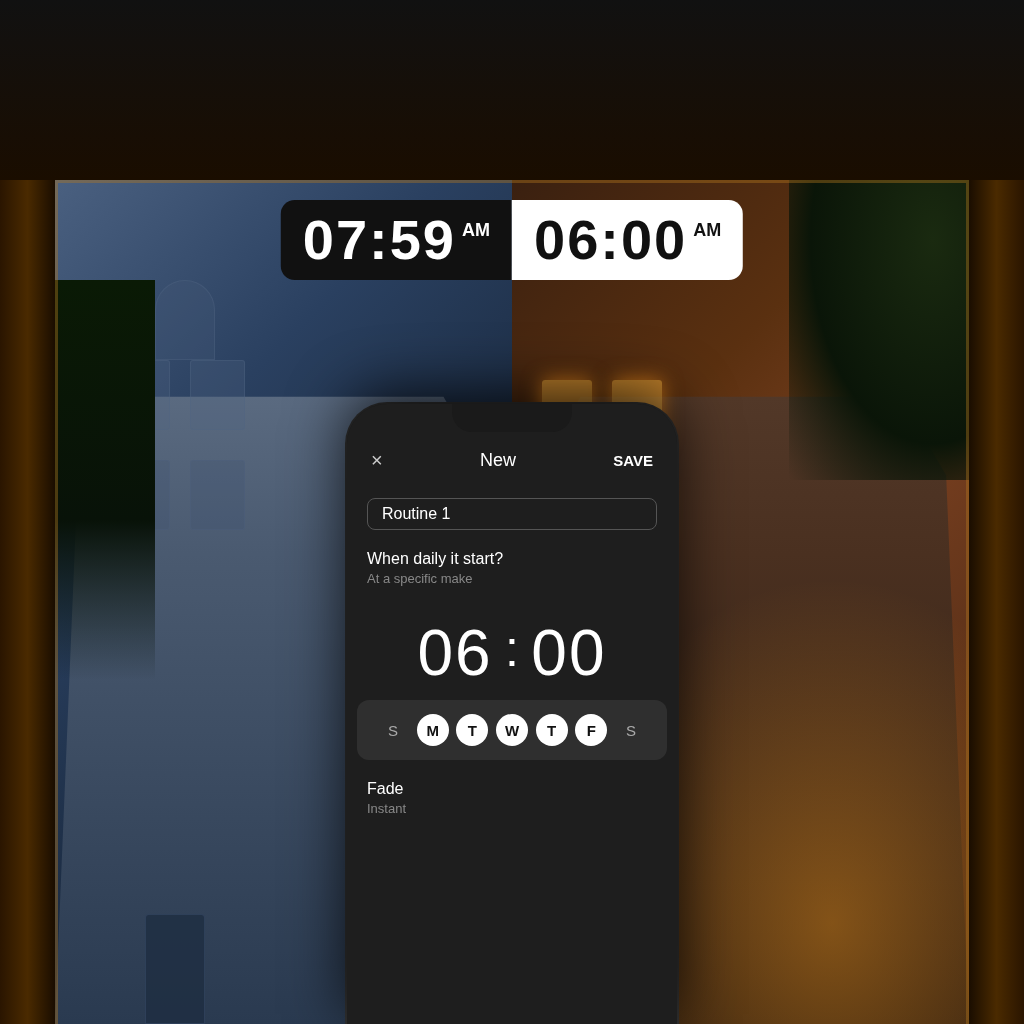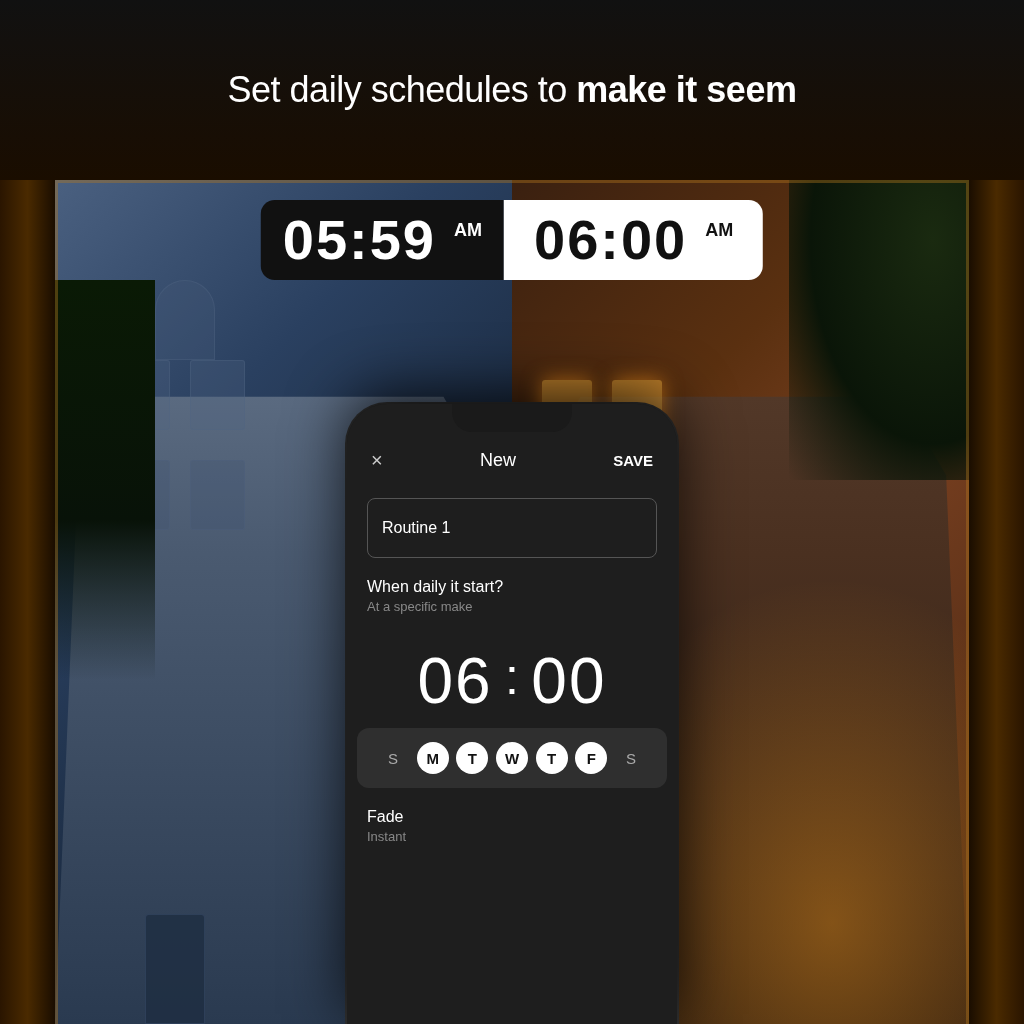--- a/index.html
+++ b/index.html
@@ -124,38 +124,38 @@
       padding: 12px 22px;
       border-radius: 14px 0 0 14px;
       display: flex;
       align-items: baseline;
       gap: 4px;
     }
 
     .clock-right {
       background: #fff;
       color: #111;
-      padding: 12px 30px;
+      padding: 12px 22px;
       border-radius: 0 14px 14px 0;
       display: flex;
       align-items: baseline;
       gap: 4px;
     }
 
     .clock-time {
       font-size: 56px;
       font-weight: 700;
       letter-spacing: 2px;
       line-height: 1;
     }
 
     .clock-ampm {
       font-size: 18px;
       font-weight: 600;
-      margin-left: 14px;
+      margin-left: 2px;
       align-self: flex-start;
       margin-top: 8px;
     }
 
     
     .phone-mockup {
       position: absolute;
       bottom: 0;
       left: 50%;
       transform: translateX(-50%);
@@ -222,21 +222,21 @@
       margin: 10px 20px 0;
     }
 
     .routine-input {
       width: 100%;
       background: transparent;
       border: 1.5px solid #555;
       border-radius: 8px;
       color: #fff;
       font-size: 16px;
-      padding: 20px 14px;
+      padding: 6px 14px;
       outline: none;
     }
 
     
     .when-section {
       padding: 20px 20px 10px;
     }
 
     .when-title {
       color: #fff;
@@ -385,21 +385,20 @@
     }
   </style>
 </head>
 <body>
 
 <div class="side-glow-left"></div>
 <div class="side-glow-right"></div>
 
 <div class="header-area">
   <div class="header-text">
-    <div>Set daily schedules to <strong>make it seem</strong></div>
   </div>
 </div>
 
 <div class="image-area">
 
   <div class="house-split">
     <div class="house-left">
 
       <div style="position:absolute; top:180px; left:60px; width:55px; height:70px; background:rgba(80,100,130,0.3); border:1px solid rgba(80,100,130,0.4); border-radius:3px;"></div>
       <div style="position:absolute; top:180px; left:135px; width:55px; height:70px; background:rgba(80,100,130,0.3); border:1px solid rgba(80,100,130,0.4); border-radius:3px;"></div>
@@ -421,21 +420,21 @@
 
       <div style="position:absolute; bottom:0; left:80px; width:55px; height:100px; background:rgba(40,20,5,0.8); border:1px solid rgba(120,80,30,0.5); border-radius:3px 3px 0 0;"></div>
     </div>
   </div>
 
   <div class="tree-overlay"></div>
   <div class="tree-overlay-left"></div>
 
   <div class="clock-display">
     <div class="clock-left">
-      <span class="clock-time">05:59</span>
+      <span class="clock-time">07:59</span>
       <span class="clock-ampm">AM</span>
     </div>
     <div class="clock-right">
       <span class="clock-time">06:00</span>
       <span class="clock-ampm">AM</span>
     </div>
   </div>
 
   <div class="phone-mockup">
     <div class="phone-notch"></div>

